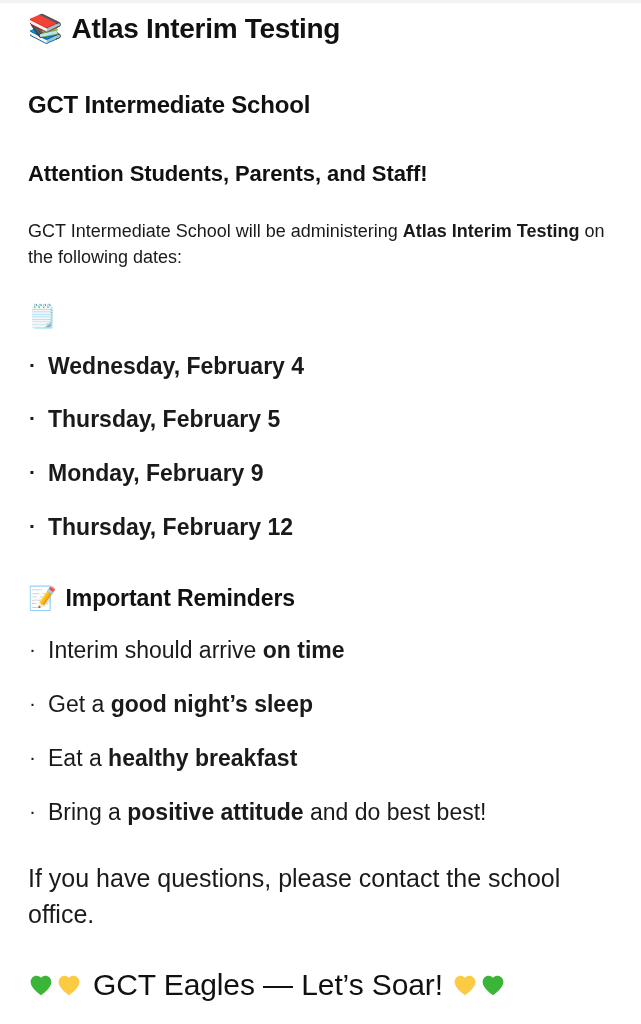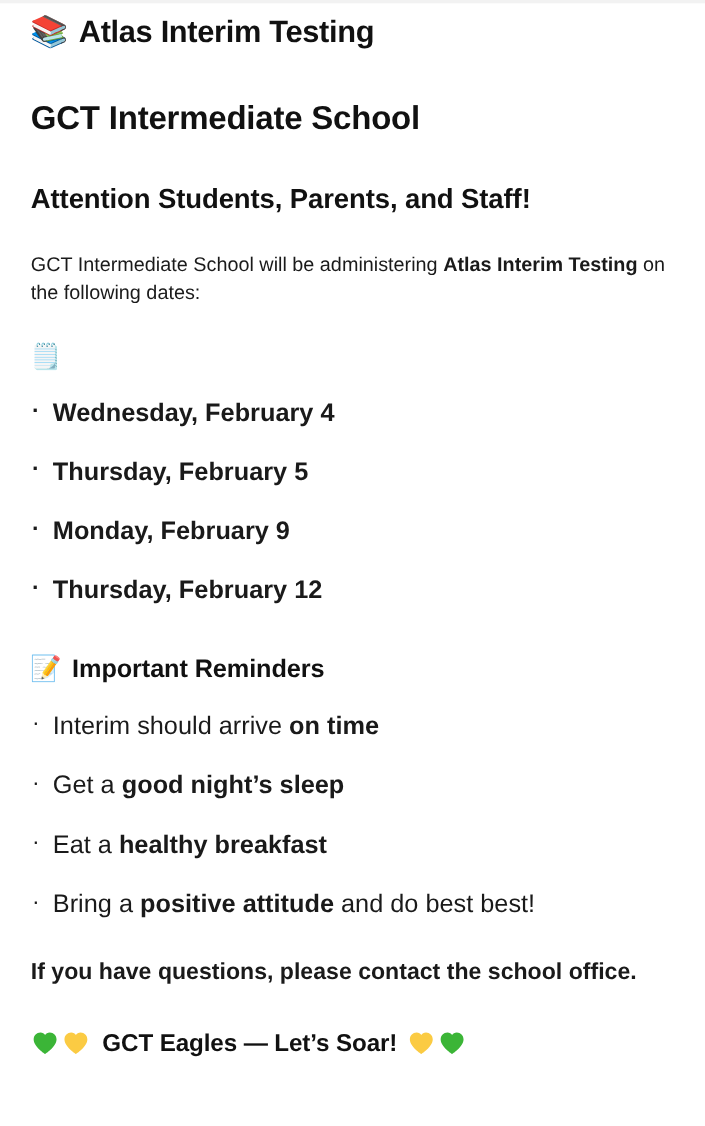--- a/index.html
+++ b/index.html
@@ -45,29 +45,29 @@
   }
   .emoji {
     font-family: "DejaVu Sans", sans-serif;
     font-weight: normal;
     font-style: normal;
     display: inline-block;
     line-height: 1;
   }
 
   .school {
-    font-size: 30px;
+    font-size: 24px;
     font-weight: bold;
     letter-spacing: -0.2px;
     margin: 44px 0 0 0;
     color: #111111;
   }
 
   .attention {
-    font-size: 25px;
+    font-size: 22px;
     font-weight: bold;
     letter-spacing: -0.1px;
     margin: 42px 0 0 0;
     color: #111111;
   }
 
   .para {
     font-size: 18px;
     font-weight: normal;
     line-height: 1.44;
@@ -111,31 +111,31 @@
     line-height: 1.3;
     color: #1a1a1a;
   }
   ul.dates li { font-weight: bold; margin-top: 24px; }
   ul.dates { margin-top: 3px; }
   ul.reminders li { font-weight: normal; margin-top: 24px; }
   ul.reminders li b { font-weight: bold; }
   ul.reminders { margin-top: 3px; }
 
   .closing {
-    font-size: 21px;
-    font-weight: bold;
+    font-size: 25px;
+    font-weight: normal;
     line-height: 1.44;
     margin: 32px 0 0 0;
     color: #1a1a1a;
     max-width: 580px;
   }
 
   .signoff {
-    font-size: 22px;
-    font-weight: bold;
+    font-size: 30px;
+    font-weight: normal;
     letter-spacing: -0.1px;
     margin: 36px 0 0 0;
     display: flex;
     align-items: center;
     gap: 0px;
     color: #111111;
   }
   .signoff .heart {
     display: inline-block;
     width: 26px;

